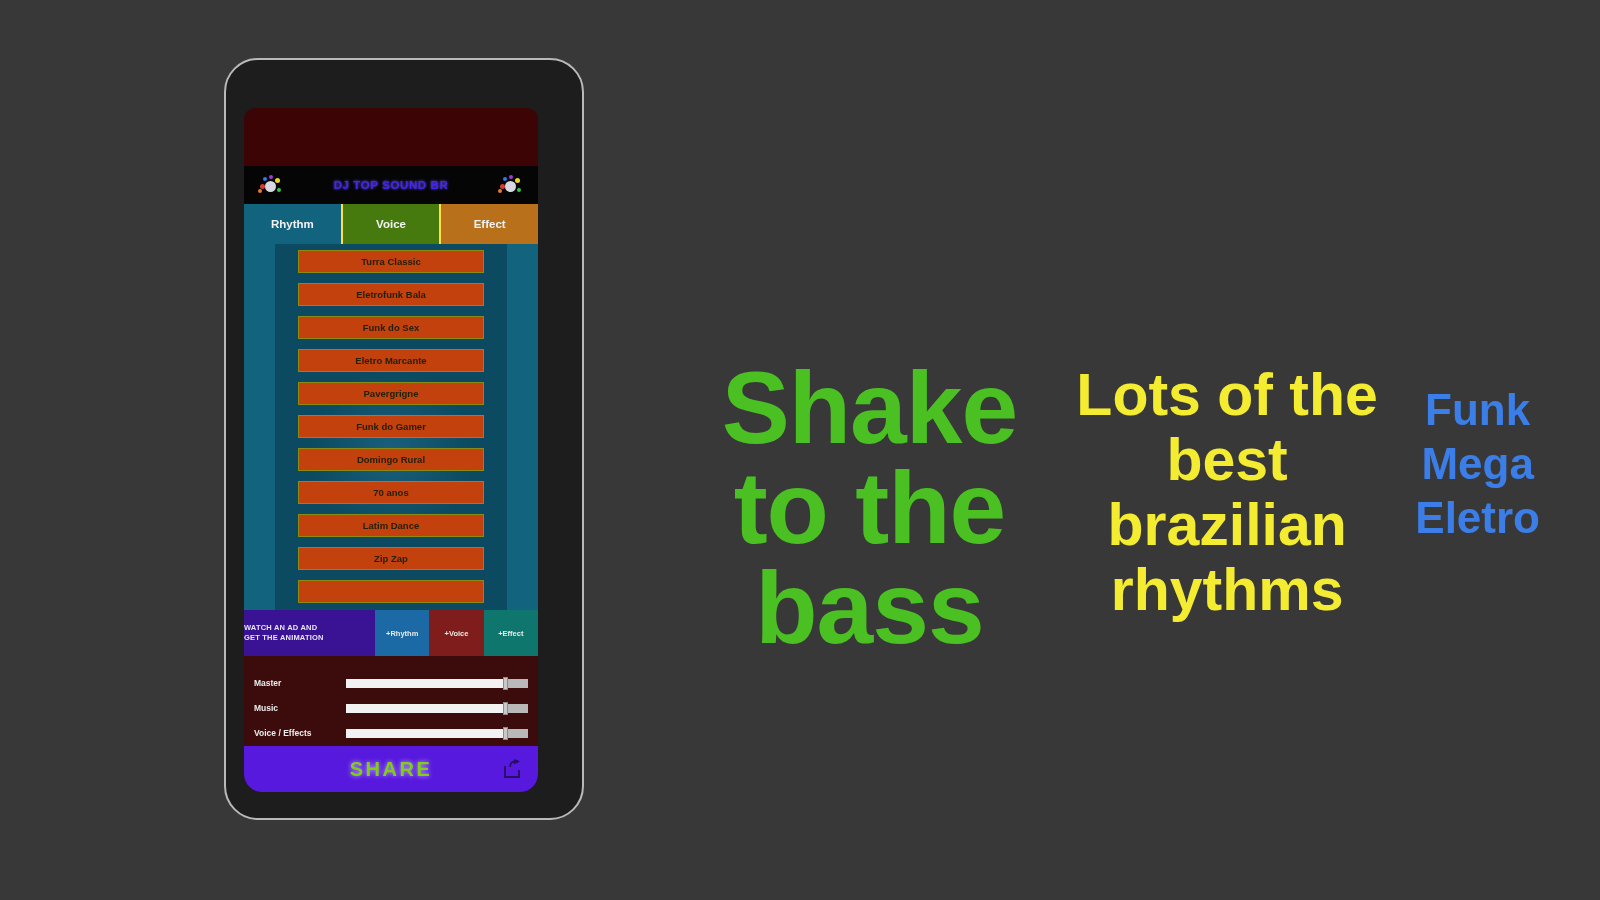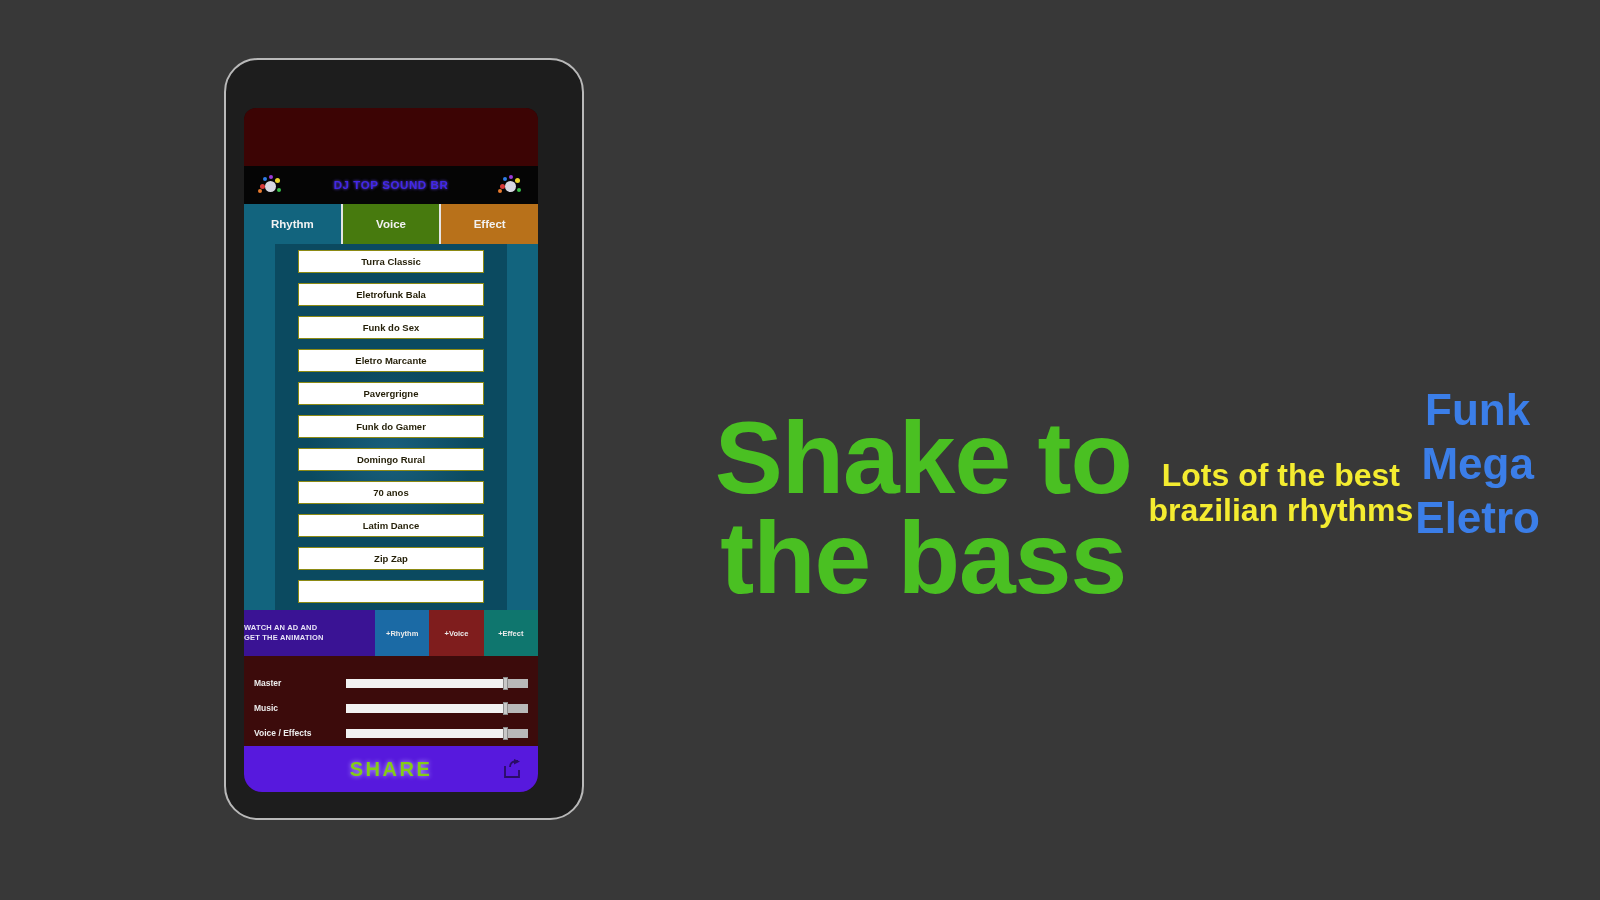--- a/index.html
+++ b/index.html
@@ -52,42 +52,42 @@
     font-size:11.5px;font-weight:bold;letter-spacing:.6px;
     color:#4127e8;text-shadow:0 0 3px #6b4cff;
     white-space:nowrap;
   }
 
   
   .tab-row{display:flex;height:40px;flex:0 0 auto;}
   .tab{
     flex:1;display:flex;align-items:center;justify-content:center;
     font-size:11.5px;color:#f2f2f2;font-weight:600;
-    border-right:2px solid #e5e5e5;box-sizing:border-box;
+    border-right:2px solid #fde047;box-sizing:border-box;
   }
   .tab:last-child{border-right:none;}
 
   
   .list-outer{
     flex:1 1 auto;position:relative;overflow:hidden;
     display:flex;justify-content:center;
   }
   .list-inner{
     position:absolute;left:31px;right:31px;top:0;bottom:0;
     overflow:hidden;padding-top:6px;box-sizing:border-box;
   }
   .list-inner::before{
     content:"";position:absolute;left:14%;top:34%;
     width:72%;height:46%;border-radius:50%;
     background:radial-gradient(ellipse at 50% 50%,rgba(50,130,170,.38),rgba(50,130,170,0) 70%);
   }
   .rhythm-btn{
     position:relative;
     height:23px;margin:0 auto 10px auto;width:186px;
-    background:#ffffff;
+    background:#c2410c;
     border:1px solid #8c8a14;
     display:flex;align-items:center;justify-content:center;
     font-size:9.5px;color:#241f08;font-weight:600;
     box-sizing:border-box;
   }
 
   
   .ad-row{display:flex;height:46px;flex:0 0 auto;}
   .ad-watch{
     flex:0 0 131px;background:#3a1394;
@@ -136,21 +136,21 @@
     text-align:center;
   }
   .headline{
     margin-top:118px;
     font-size:102px;line-height:.98;font-weight:bold;
     color:#4ac022;letter-spacing:-1px;
     max-width:760px;
   }
   .sub-yellow{
     margin-top:86px;
-    font-size:32px;line-height:1.1;font-weight:bold;
+    font-size:59px;line-height:1.1;font-weight:bold;
     color:#f4ec30;max-width:700px;
   }
   .sub-blue{
     margin-top:28px;
     font-size:44px;line-height:1.22;font-weight:bold;
     color:#3b7ee8;
   }
 </style>
 </head>
 <body>

